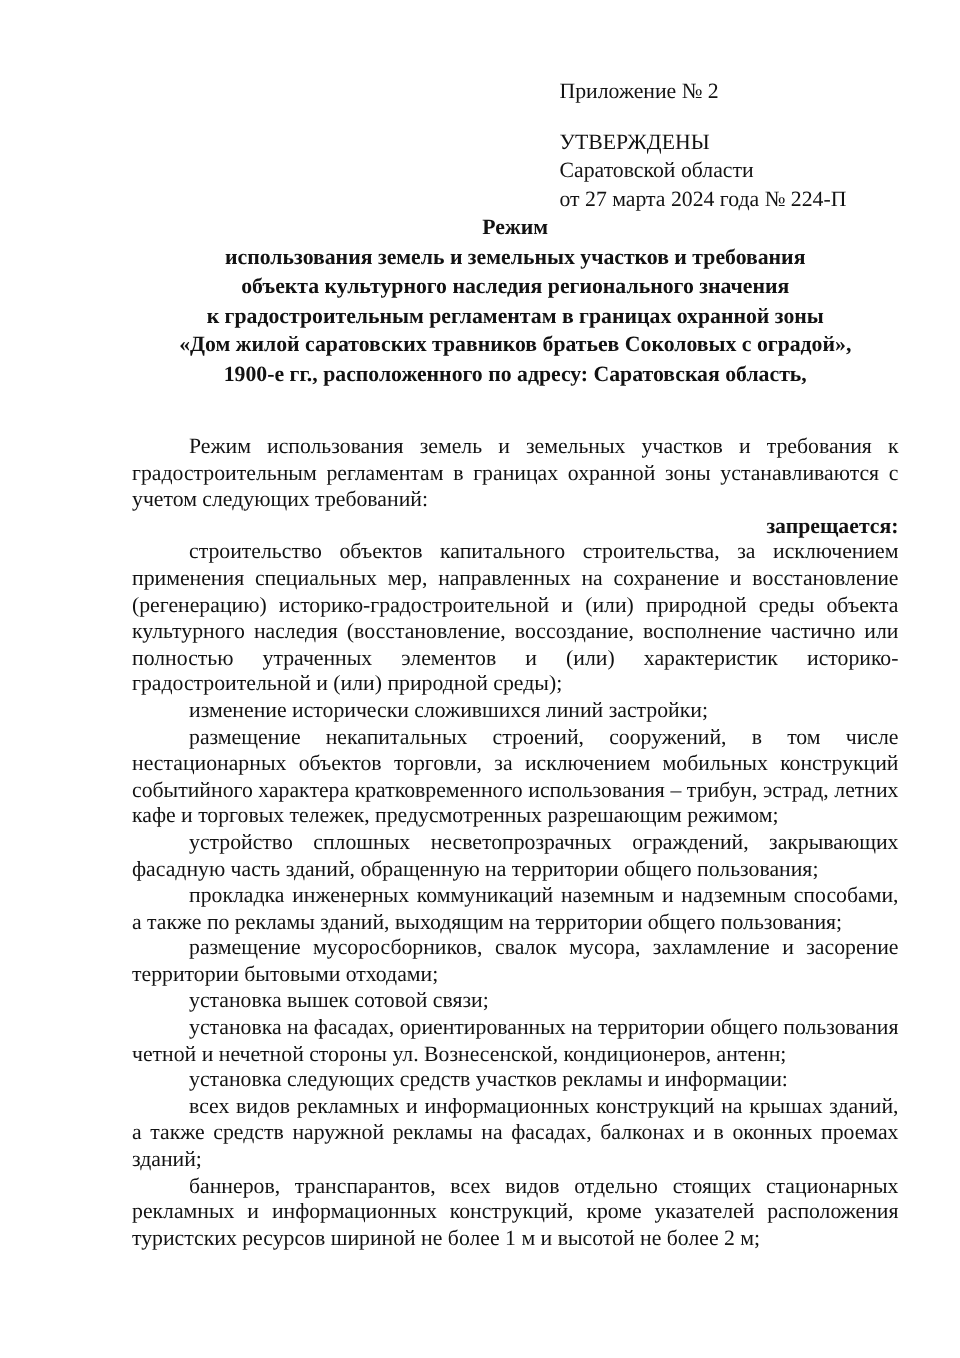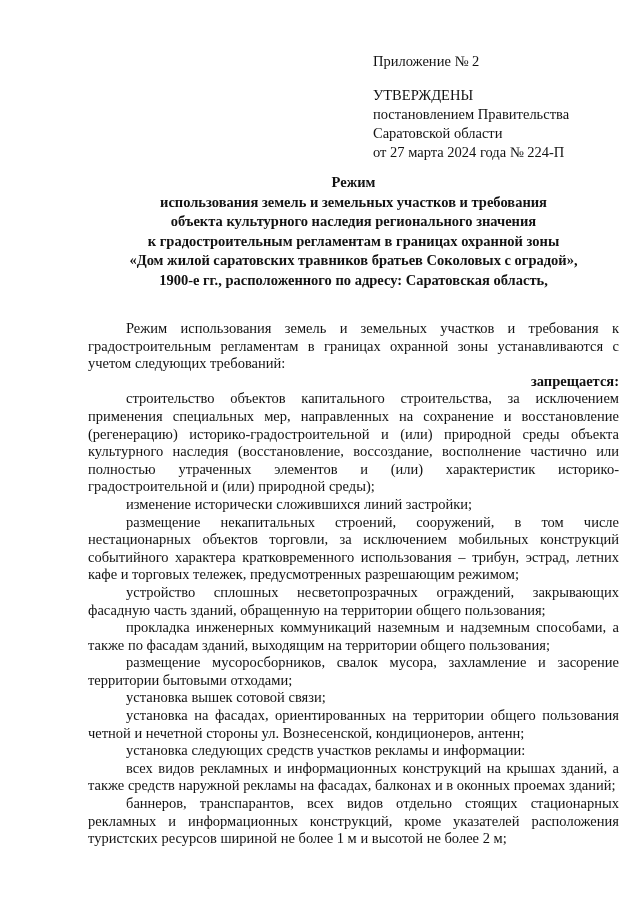--- a/index.html
+++ b/index.html
@@ -11,35 +11,34 @@
     position: relative;
     width: 640px;
     height: 905px;
     background: #ffffff;
     font-family: "Liberation Serif", "DejaVu Serif", serif;
     color: #121212;
     font-size: 14.5px;
     line-height: 17.6px;
     overflow: hidden;
     box-sizing: border-box;
-    padding: 52px 21px 40px 88px;
+    padding: 52px 41px 40px 88px;
   }
   .approval-block {
     margin-left: 285px; 
     text-align: left;
     white-space: nowrap;
   }
   .approval-block .annex-line {
     margin-bottom: 15px;
   }
   .approval-block div {
     line-height: 19px;
   }
   .doc-title {
-    margin-top: 11px;
     text-align: center;
     font-weight: bold;
     line-height: 19.5px;
   }
   .doc-body {
     margin-top: 30px;
   }
   .para {
     margin: 0;
     text-align: justify;
@@ -51,42 +50,41 @@
   }
 </style>
 </head>
 <body>
 
 <div class="page">
 
   <div class="approval-block">
     <div class="annex-line">Приложение № 2</div>
     <div>УТВЕРЖДЕНЫ</div>
-    <div>постановлением Правительства</div>
     <div>Саратовской области</div>
     <div>от 27 марта 2024 года № 224-П</div>
   </div>
 
   <div class="doc-title">
     <div>Режим</div>
     <div>использования земель и земельных участков и требования</div>
     <div>объекта культурного наследия регионального значения</div>
     <div>к градостроительным регламентам в границах охранной зоны</div>
     <div>«Дом жилой саратовских травников братьев Соколовых с оградой»,</div>
     <div>1900-е гг., расположенного по адресу: Саратовская область,</div>
   </div>
 
   <div class="doc-body">
     <p class="para">Режим использования земель и земельных участков и требования к градостроительным регламентам в границах охранной зоны устанавливаются с учетом следующих требований:</p>
     <p class="para bold">запрещается:</p>
     <p class="para">строительство объектов капитального строительства, за исключением применения специальных мер, направленных на сохранение и восстановление (регенерацию) историко-градостроительной и (или) природной среды объекта культурного наследия (восстановление, воссоздание, восполнение частично или полностью утраченных элементов и (или) характеристик историко-градостроительной и (или) природной среды);</p>
     <p class="para">изменение исторически сложившихся линий застройки;</p>
     <p class="para">размещение некапитальных строений, сооружений, в том числе нестационарных объектов торговли, за исключением мобильных конструкций событийного характера кратковременного использования – трибун, эстрад, летних кафе и торговых тележек, предусмотренных разрешающим режимом;</p>
     <p class="para">устройство сплошных несветопрозрачных ограждений, закрывающих фасадную часть зданий, обращенную на территории общего пользования;</p>
-    <p class="para">прокладка инженерных коммуникаций наземным и надземным способами, а также по фасадам зданий, выходящим на территории общего пользования;</p>
+    <p class="para">прокладка инженерных коммуникаций наземным и надземным способами, а также по рекламы зданий, выходящим на территории общего пользования;</p>
     <p class="para">размещение мусоросборников, свалок мусора, захламление и засорение территории бытовыми отходами;</p>
     <p class="para">установка вышек сотовой связи;</p>
     <p class="para">установка на фасадах, ориентированных на территории общего пользования четной и нечетной стороны ул. Вознесенской, кондиционеров, антенн;</p>
     <p class="para">установка следующих средств участков рекламы и информации:</p>
     <p class="para">всех видов рекламных и информационных конструкций на крышах зданий, а также средств наружной рекламы на фасадах, балконах и в оконных проемах зданий;</p>
     <p class="para">баннеров, транспарантов, всех видов отдельно стоящих стационарных рекламных и информационных конструкций, кроме указателей расположения туристских ресурсов шириной не более 1 м и высотой не более 2 м;</p>
   </div>
 
 </div>
 

